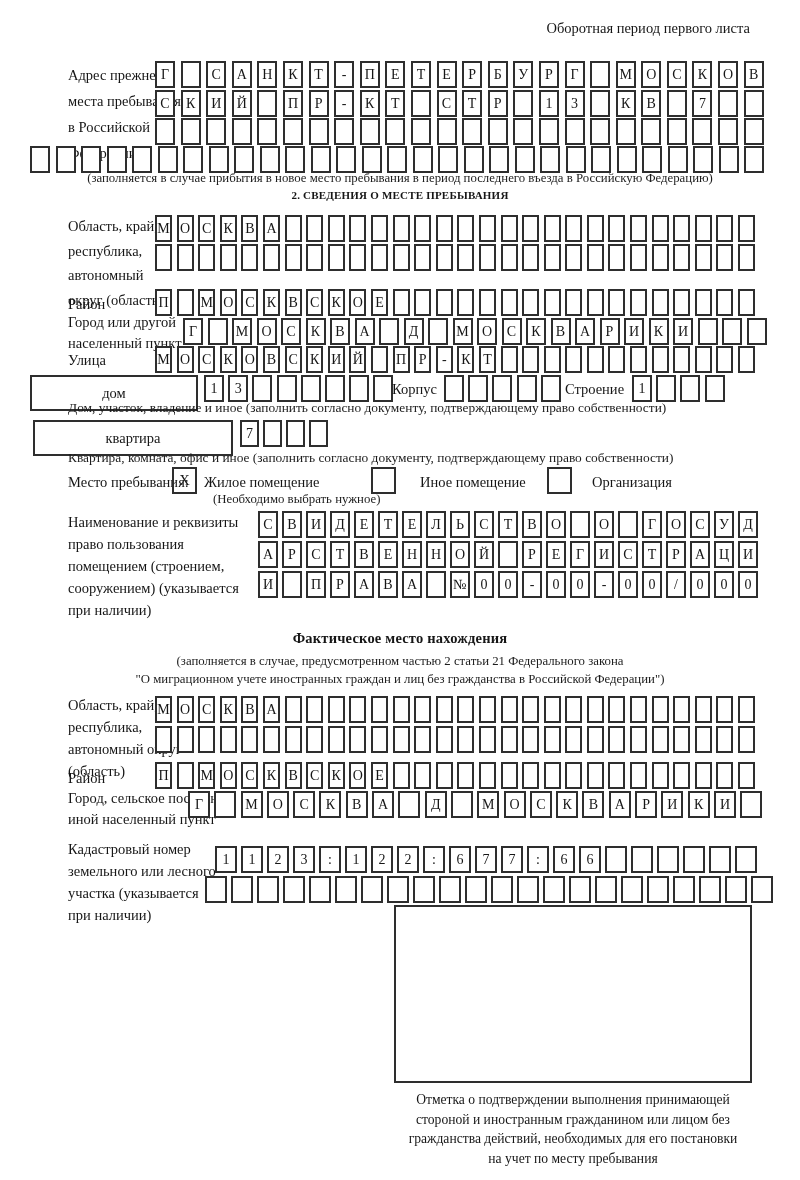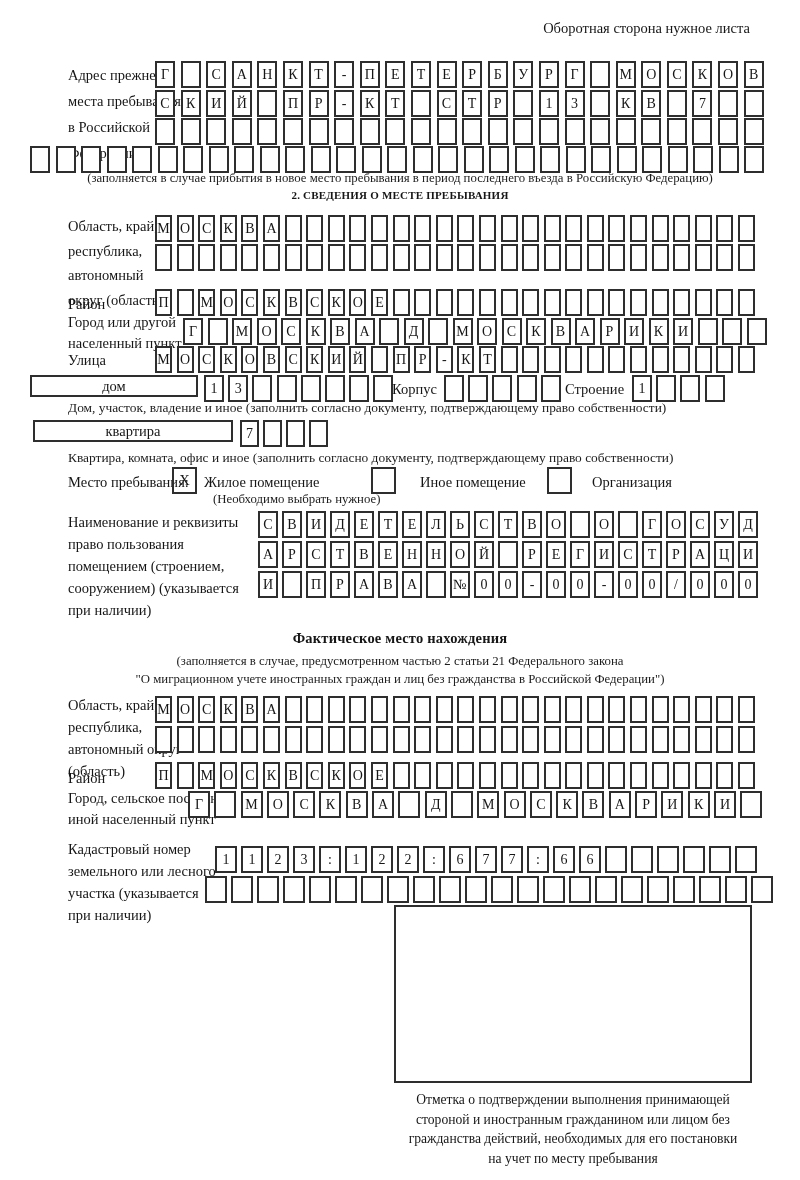--- a/index.html
+++ b/index.html
@@ -24,36 +24,36 @@
   .r-full{gap:5.5px}.r-full .cell{width:20px}
   .r-28{gap:4.6px}.r-28 .cell{width:17px}
   .r-c24{gap:4.5px}.r-c24 .cell{width:20px}
   .r-c22{gap:4.3px}.r-c22 .cell{width:22px}
   .r-doc{gap:4px}.r-doc .cell{width:20px}
   .r-k21{gap:4px}.r-k21 .cell{width:22px}
   .r-k22{gap:4px}.r-k22 .cell{width:22px}
   .r-h{gap:4.2px}.r-h .cell{width:20px}
   .r-q{gap:4px}.r-q .cell{width:19px}
   .labelbox{
-    box-sizing:border-box;border:2px solid #2e2e2e;height:22px;
+    box-sizing:border-box;border:2px solid #2e2e2e;height:36px;
     display:flex;align-items:center;justify-content:center;
     font-size:14.5px;background:#fff;
   }
   .chk{
     box-sizing:border-box;width:25px;height:27px;border:2px solid #2e2e2e;
     display:flex;align-items:center;justify-content:center;font-size:14.5px;
   }
   .stack div{white-space:nowrap;}
   .bigbox{box-sizing:border-box;border:2px solid #2e2e2e;background:#fff;}
   .caption{font-size:13.6px;line-height:19.5px;text-align:center;}
 </style>
 </head>
 <body>
 
-<div class="abs lbl" style="top:16px;left:0;width:750px;text-align:right;">Оборотная сторона нужное листа</div>
+<div class="abs lbl" style="top:16px;left:0;width:750px;text-align:right;">Оборотная период первого листа</div>
 
 <div class="abs lbl stack" style="left:68px;top:62px;line-height:26px;">
     <div>Адрес прежнего</div>
     <div>места пребывания</div>
     <div>в Российской</div>
     <div>Федерации</div>
   </div>
 <div class="cr r-addr" style="left:155px;top:61px;">
     <div class="cell">Г</div>
     <div class="cell"></div>

